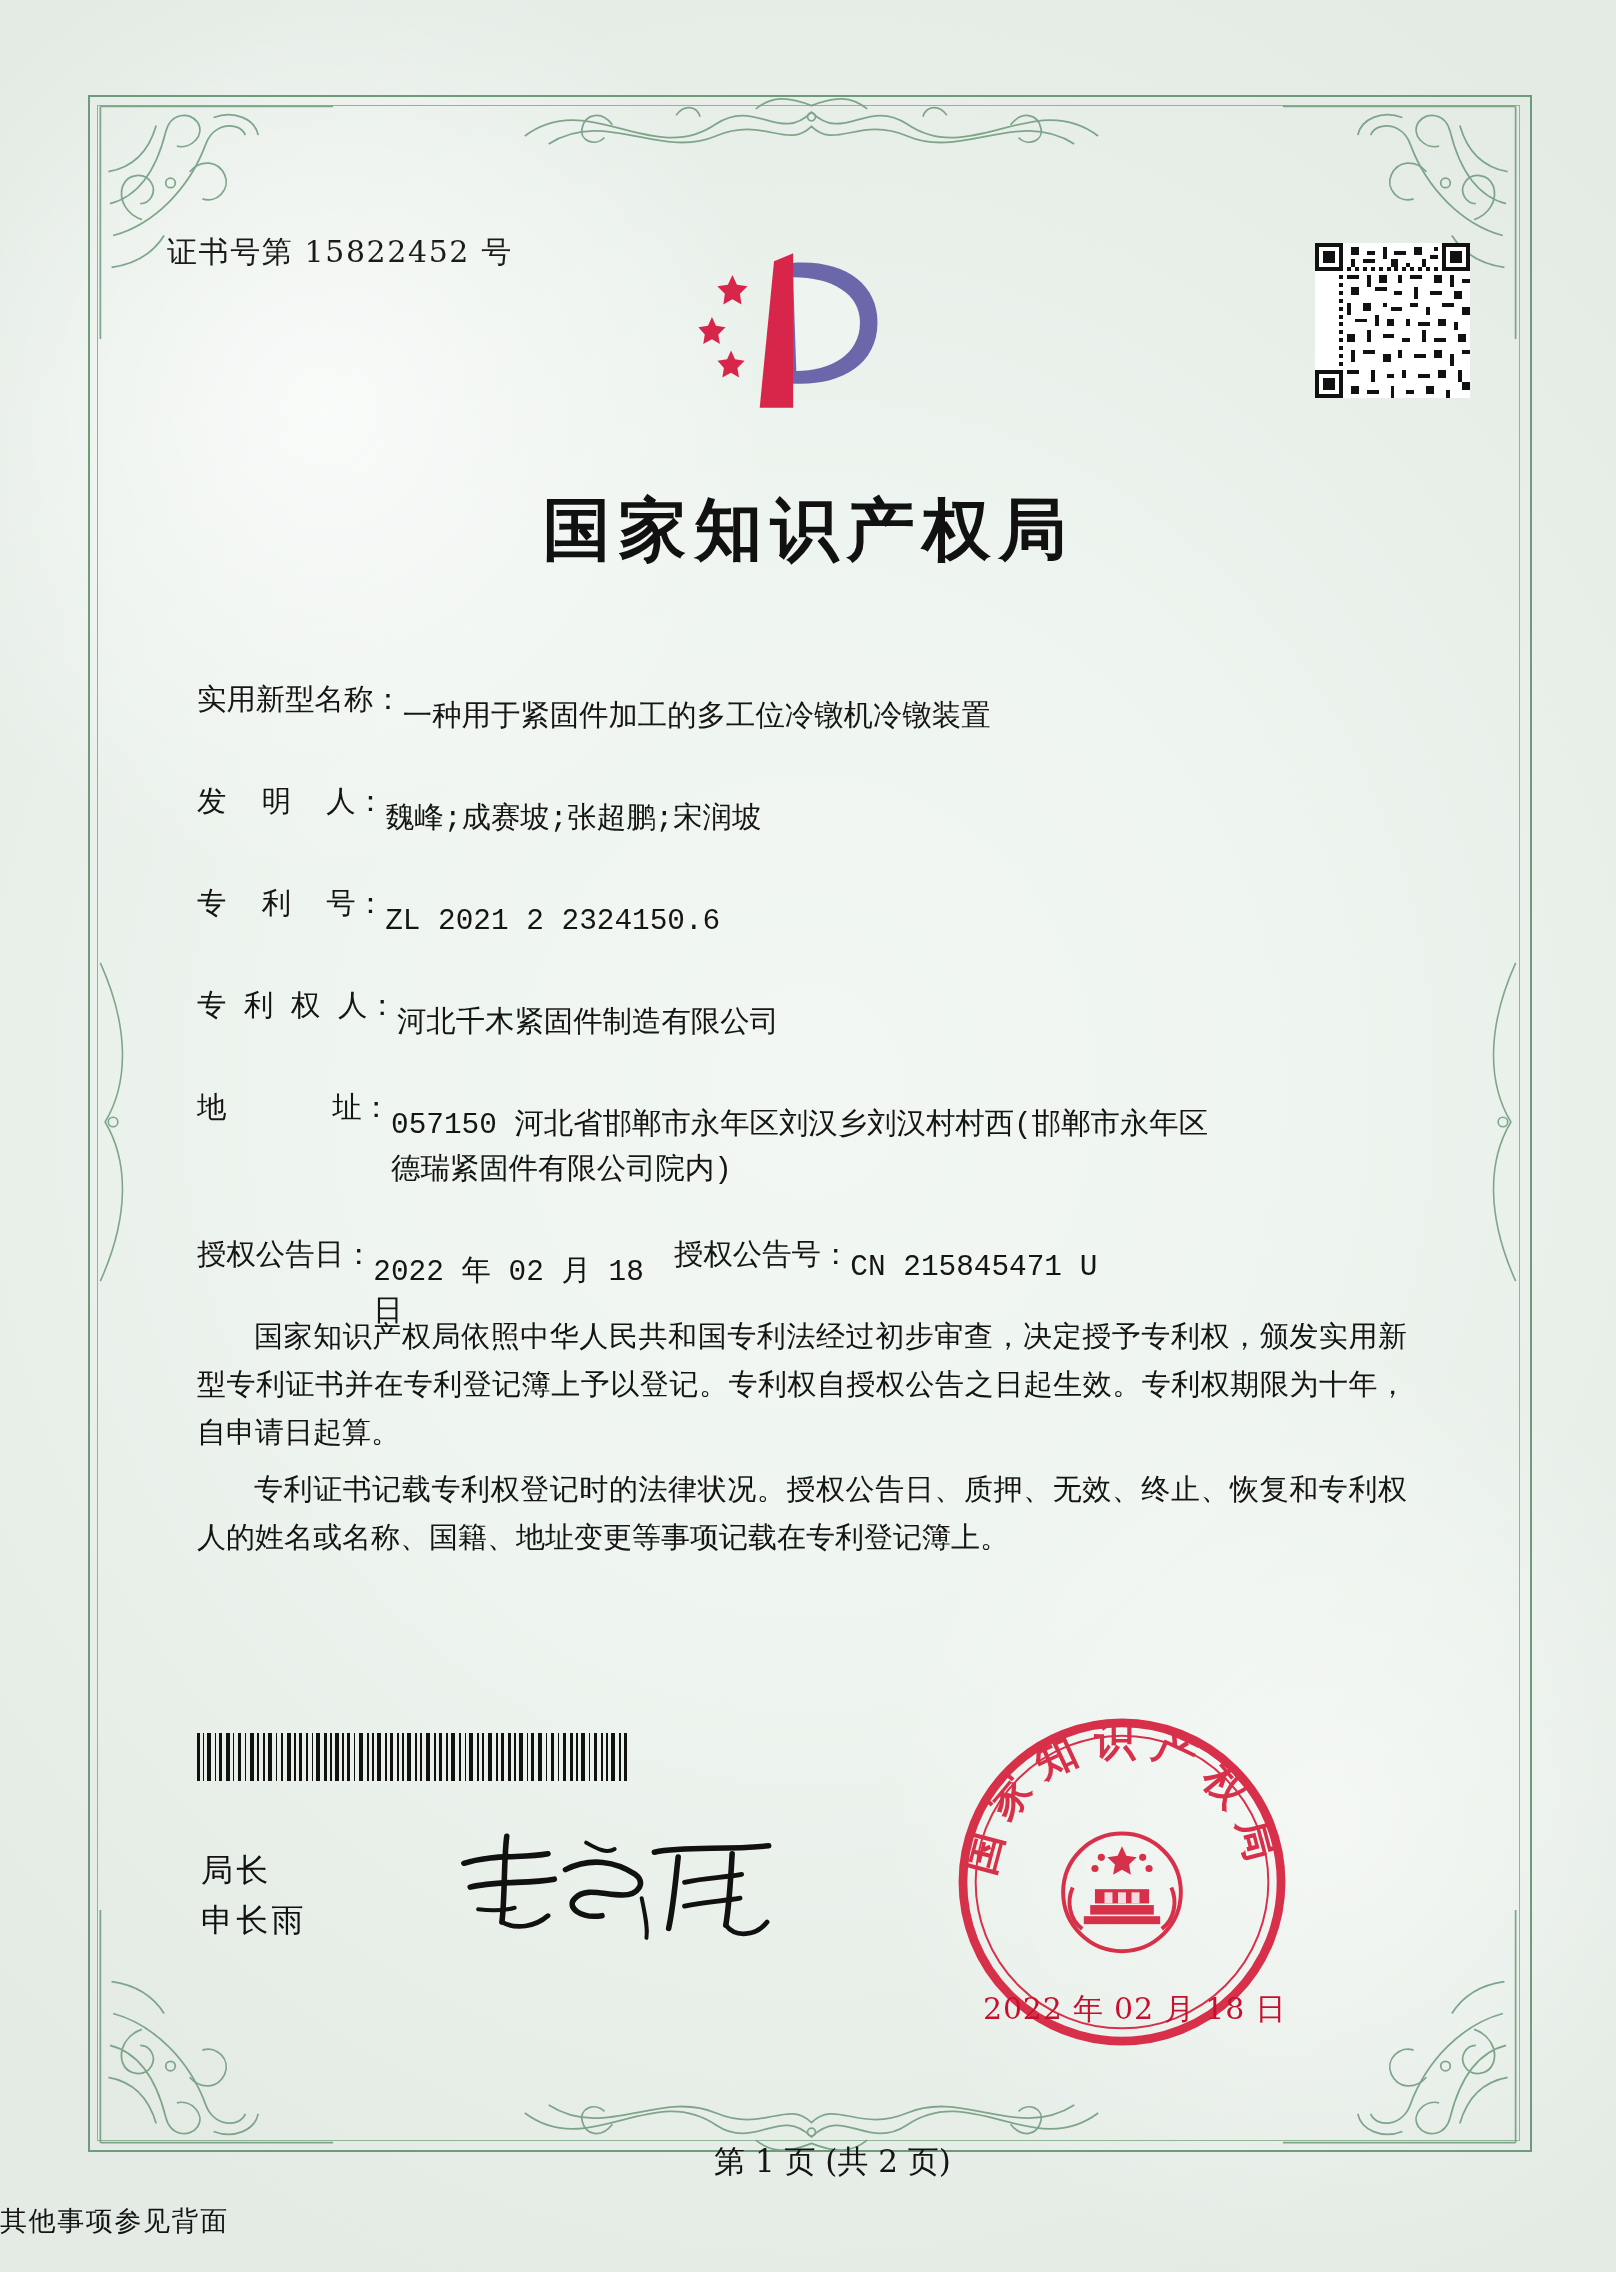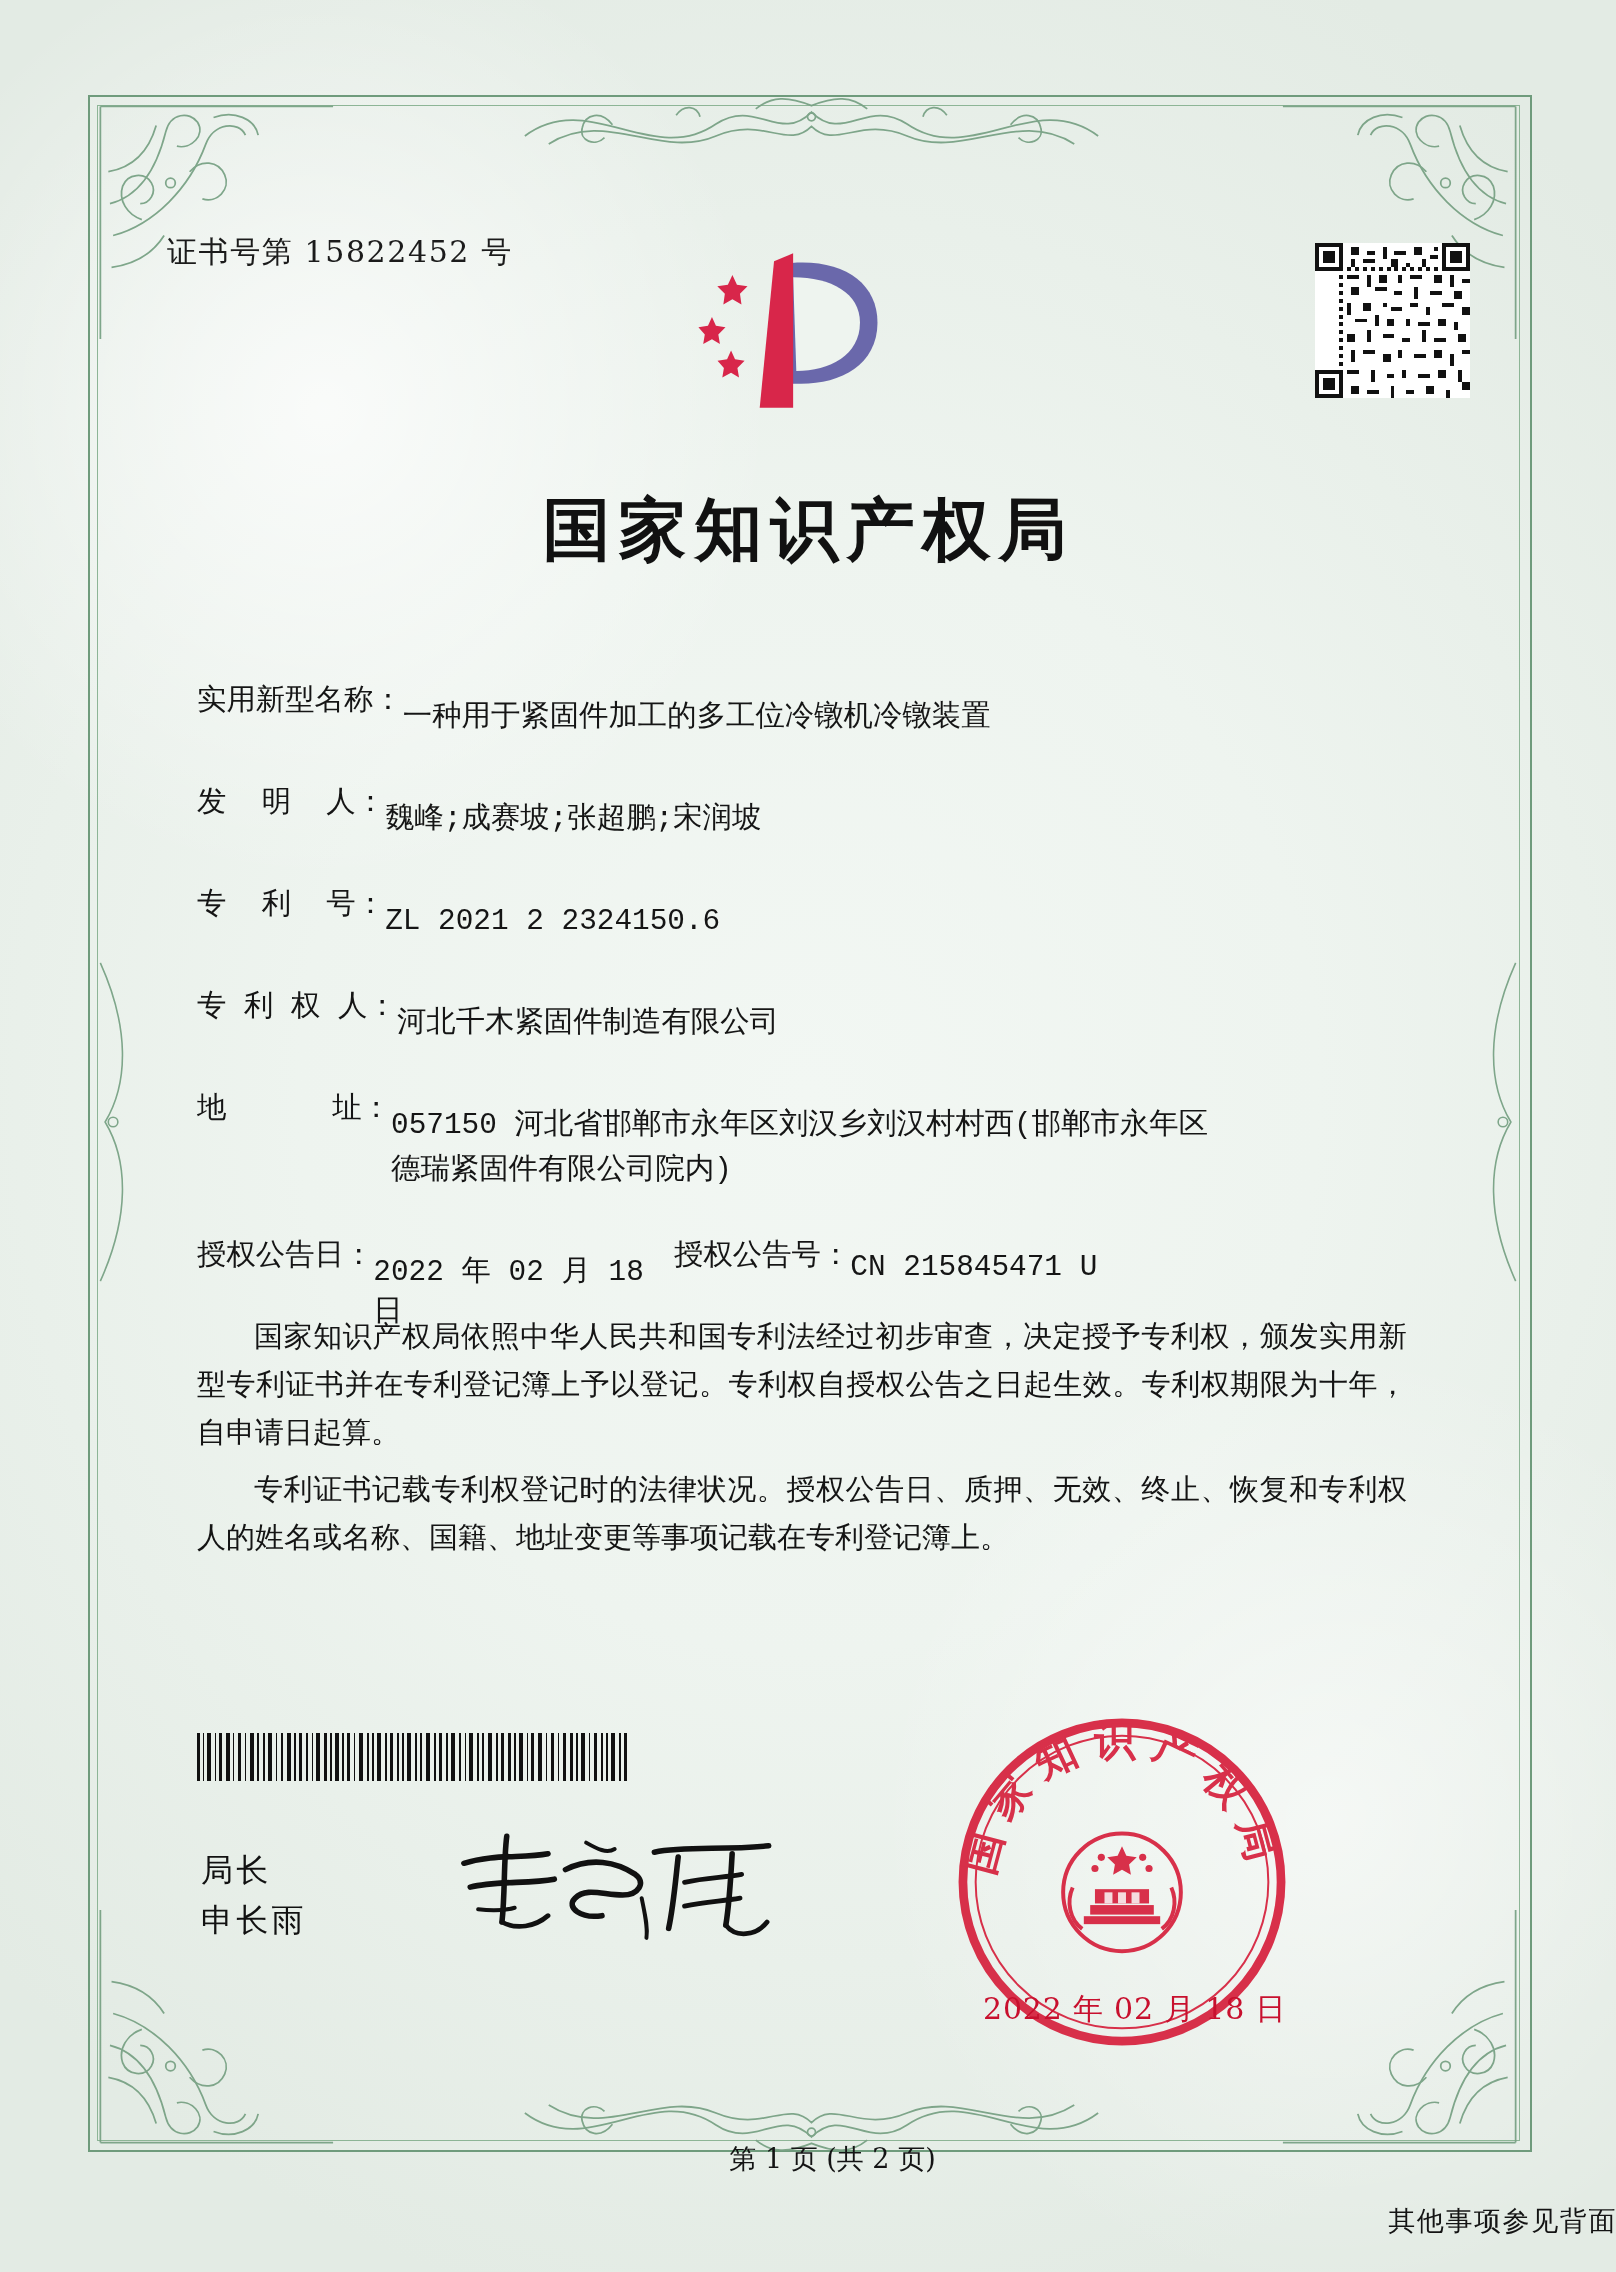--- a/index.html
+++ b/index.html
@@ -206,31 +206,31 @@
     white-space: nowrap;
   }
 
   
   .page-num {
     position: absolute;
     left: 0;
     right: 0;
     top: 2141px;
     text-align: center;
-    font-size: 27px;
+    font-size: 31px;
     color: #141414;
     font-family: "DejaVu Serif", "Liberation Serif", serif;
     padding-left: 48px;
   }
   .footer-note {
     position: absolute;
     left: 0;
     right: 0;
     top: 2203px;
-    text-align: right;
+    text-align: left;
     font-size: 27px;
     color: #141414;
     font-family: Liberation Serif, serif;
     letter-spacing: 1.6px;
   }
 </style>
 </head>
 <body>
 
 <div class="page">

